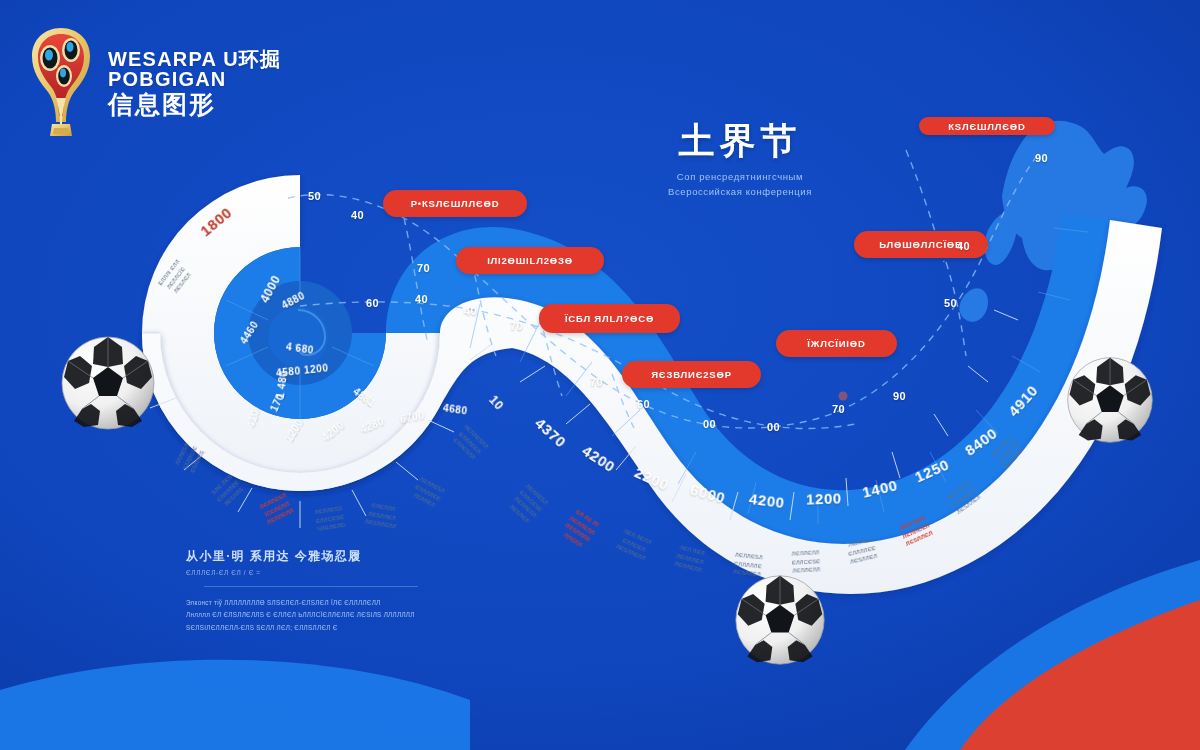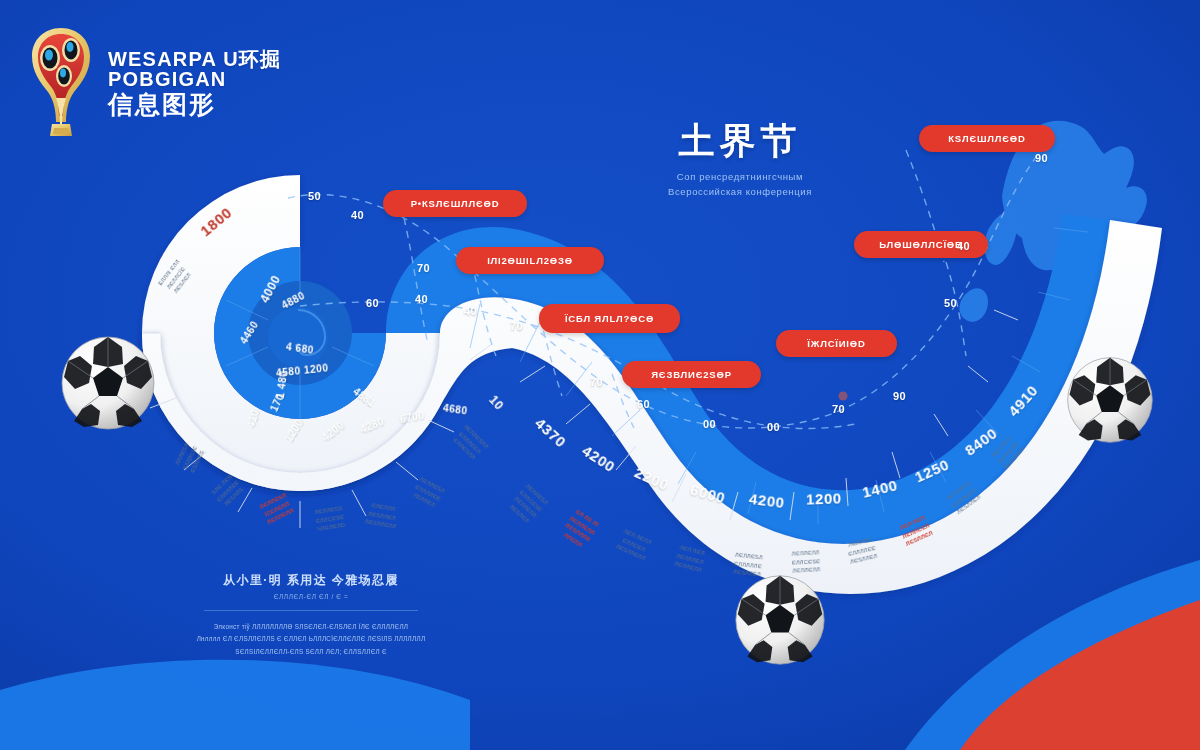--- a/index.html
+++ b/index.html
@@ -43,21 +43,21 @@
   .val.sm{font-size:12px;}
   .val.xs{font-size:10px;}
 
   
   .card-txt{position:absolute;color:#5d6f86;font-size:5.6px;line-height:1.55;
             text-align:center;width:58px;transform-origin:50% 50%;
             letter-spacing:.2px;}
   .card-txt.red{color:#cf3a2c;font-weight:700;}
 
   
-  .caption{position:absolute;left:186px;top:572px;width:250px;text-align:center;}
+  .caption{position:absolute;left:186px;top:548px;width:250px;text-align:left;}
   .cap-title{color:#cfe0fa;font-size:12px;font-weight:700;letter-spacing:1.4px;}
   .cap-sub{color:#8fb3e8;font-size:6.5px;letter-spacing:.6px;margin-top:4px;}
   .cap-rule{height:1px;background:#3f74cf;margin:10px 18px;}
   .cap-body{color:#a9c6ef;font-size:6.3px;line-height:1.95;letter-spacing:.3px;}
 </style>
 </head>
 <body>
 
 <div class="stage">
 
@@ -279,21 +279,21 @@
       <div>Соп ренсредятнингсчным</div>
       <div>Всероссийская конференция</div>
     </div>
   </div>
 
   <div id="overlay-badges">
       <div class="pill blurtxt" style="left: 383px; top: 190px; width: 124px; height: 27px;">Р•КЅЛЄШЛЛЄӨD</div>
       <div class="pill blurtxt" style="left: 456px; top: 247px; width: 128px; height: 27px;">ІЛІ2ӨШILЛ2ӨЗӨ</div>
       <div class="pill blurtxt" style="left: 539px; top: 304px; width: 121px; height: 29px;">ЇСБЛ ЯЛLЛ?ӨСӨ</div>
       <div class="pill blurtxt" style="left: 622px; top: 361px; width: 119px; height: 27px;">ЯЄЗВЛИЄ2ЅӨР</div>
-      <div class="pill blurtxt" style="left: 919px; top: 125px; width: 116px; height: 27px;">КЅЛЄШЛЛЄӨD</div>
+      <div class="pill blurtxt" style="left: 919px; top: 117px; width: 116px; height: 18px;">КЅЛЄШЛЛЄӨD</div>
       <div class="pill blurtxt" style="left: 854px; top: 231px; width: 114px; height: 27px;">ЬЛӨШӨЛЛСЇӨБ</div>
       <div class="pill blurtxt" style="left: 776px; top: 330px; width: 101px; height: 27px;">ЇЖЛСЇИІӨD</div>
     </div>
   <div id="overlay-nodes">
       <div class="node blurtxt" style="left: 308px; top: 190px;">50</div>
       <div class="node blurtxt" style="left: 351px; top: 209px;">40</div>
       <div class="node blurtxt" style="left: 417px; top: 262px;">70</div>
       <div class="node blurtxt" style="left: 415px; top: 293px;">40</div>
       <div class="node blurtxt" style="left: 366px; top: 297px;">60</div>
       <div class="node blurtxt" style="left: 464px; top: 305px;">40</div>

